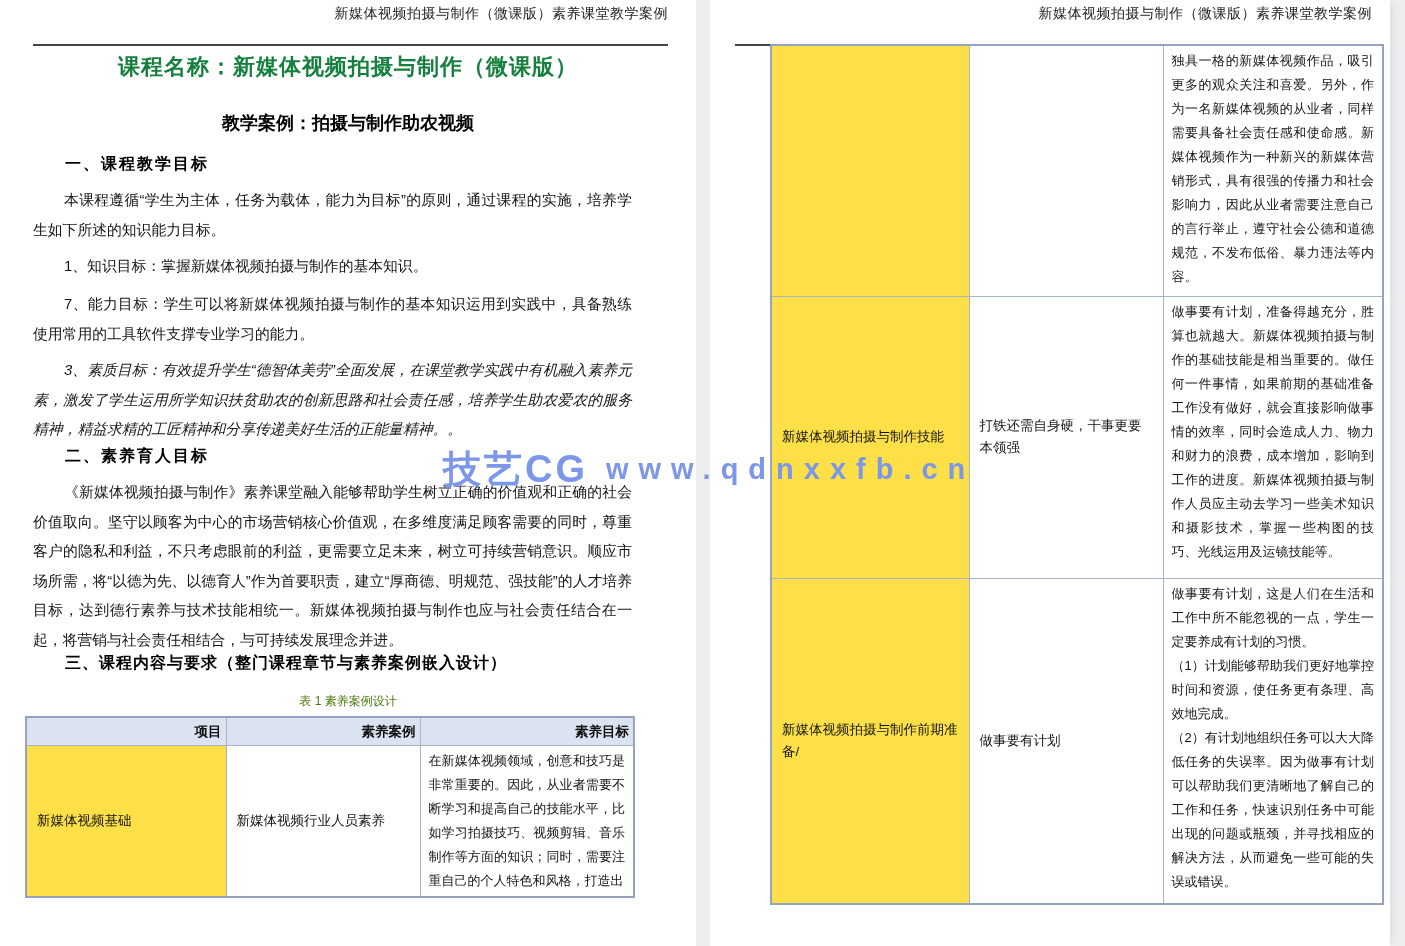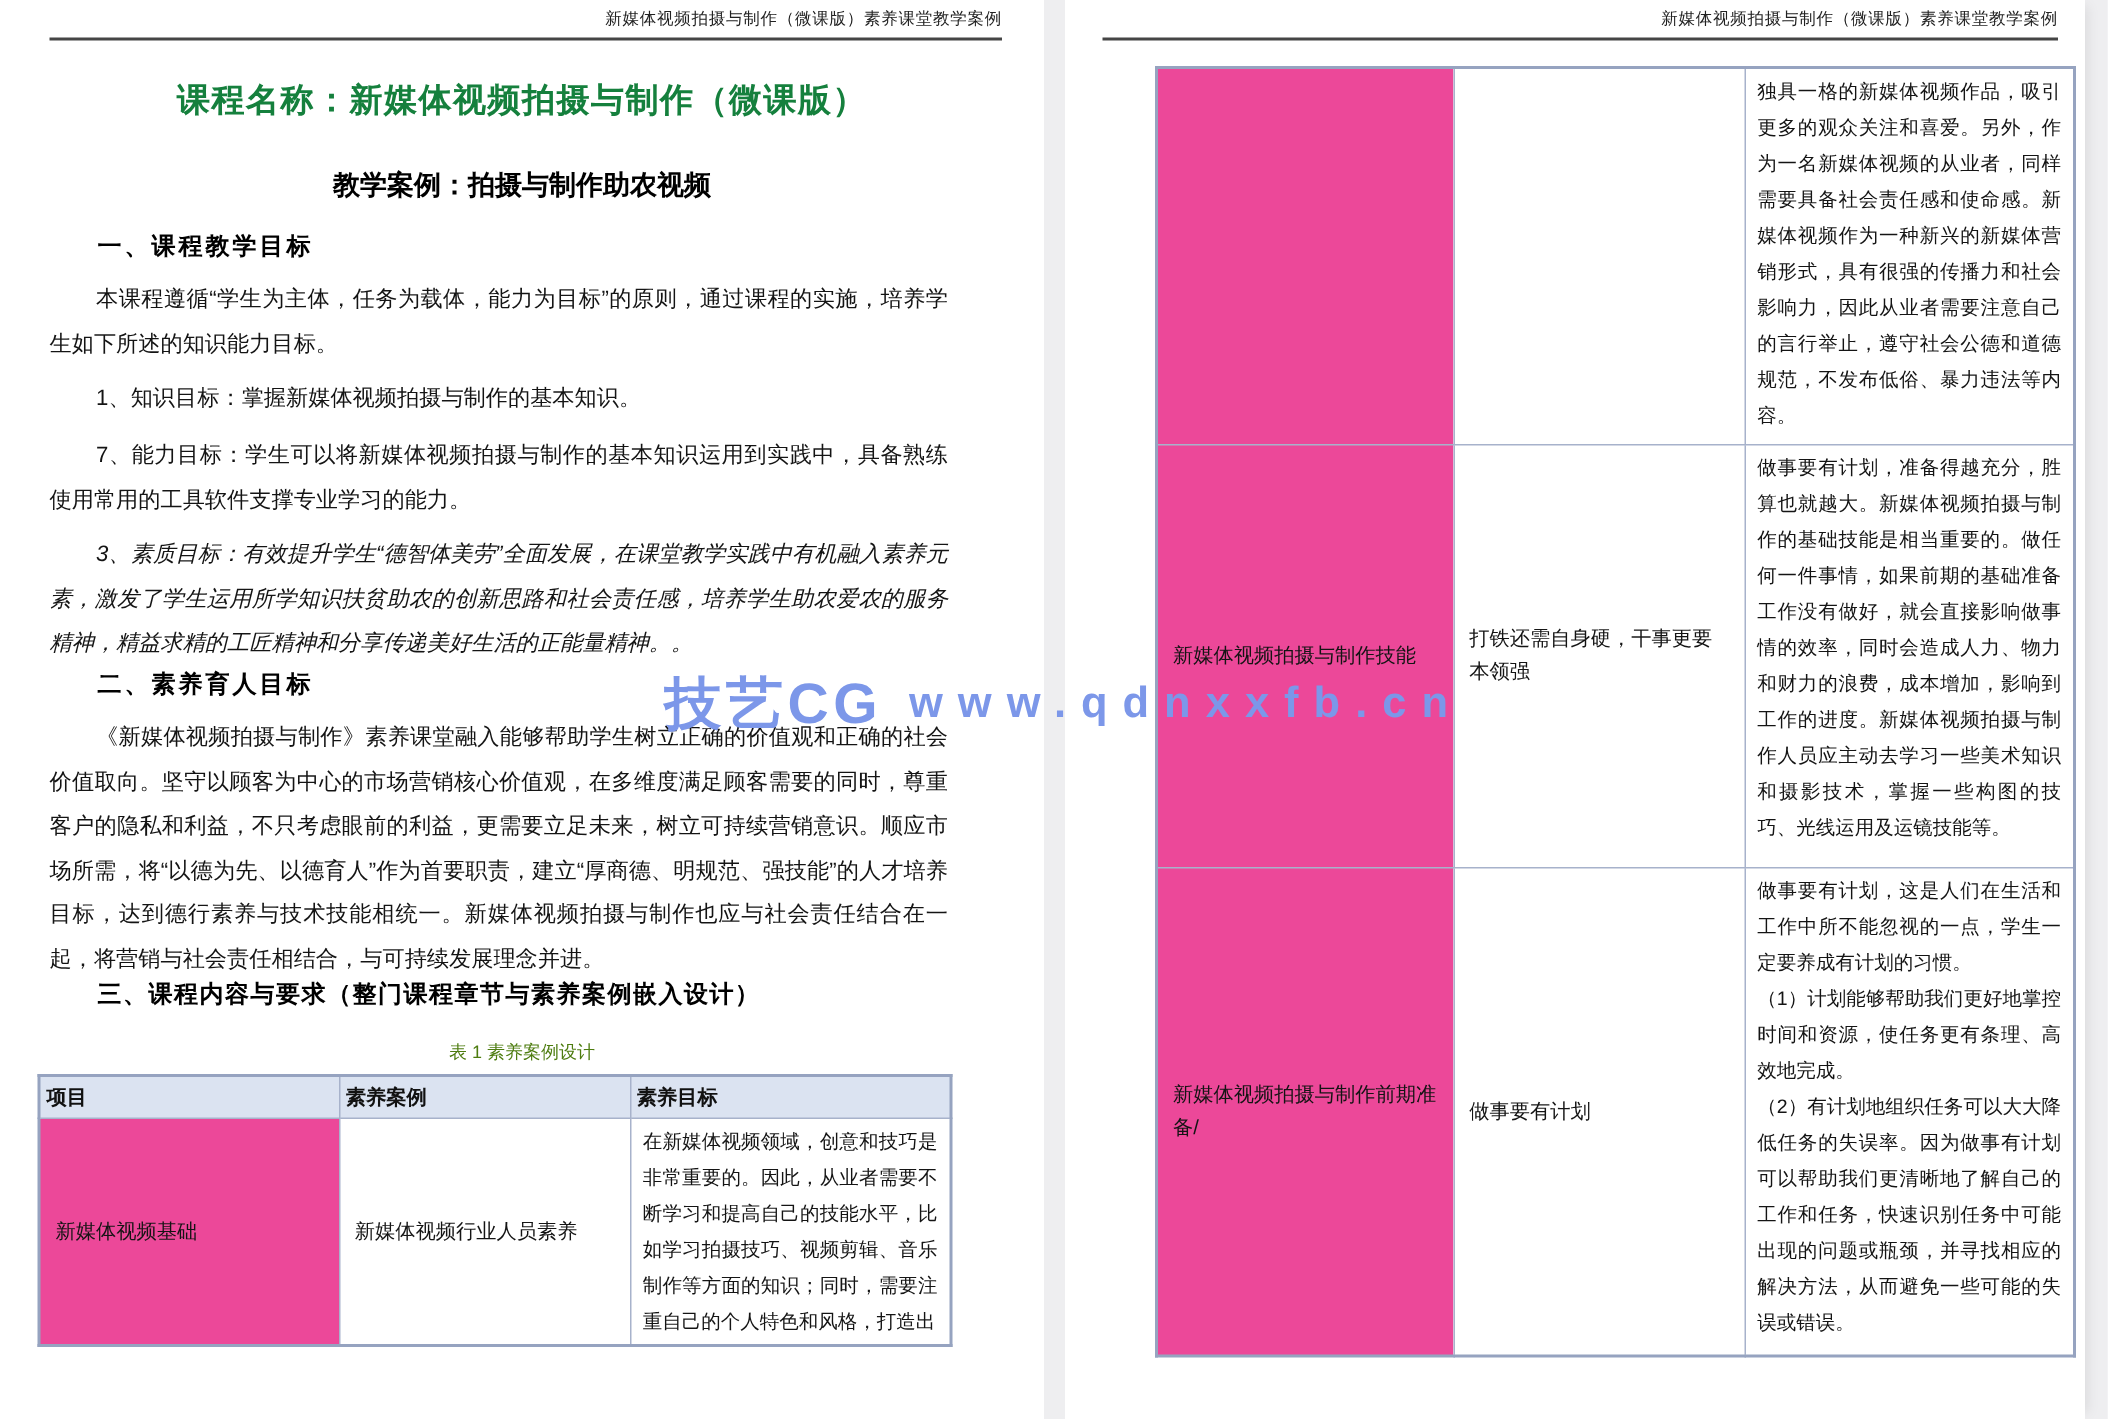--- a/index.html
+++ b/index.html
@@ -14,22 +14,22 @@
   .page{position:absolute;top:0;height:946px;background:#ffffff;}
   #page1{left:0;width:696px;}
   #page2{left:710px;width:680px;box-shadow:6px 0 8px -4px rgba(0,0,0,0.08);}
   .edge-artifact{
     position:absolute;top:0;left:8px;width:78px;height:3px;
     background:repeating-linear-gradient(90deg,#e2dcdd 0 7px,transparent 7px 11px);
   }
   .running-header{
     position:absolute;top:5px;
     text-align:right;
-    font-size:11px;letter-spacing:0.5px;color:#222;
-    padding-bottom:5px;border-bottom:2px solid #454545;
+    font-size:14px;letter-spacing:0.5px;color:#222;
+    padding-bottom:21px;border-bottom:2px solid #454545;
   }
   #page1 .running-header{left:33px;width:635px;}
   #page2 .running-header{left:25px;width:637px;}
   .doc-title{
     position:absolute;top:52px;left:0;width:100%;
     text-align:center;font-size:22px;font-weight:700;color:#15803d;letter-spacing:1px;
   }
   .doc-subtitle{
     position:absolute;top:111px;left:0;width:100%;
     text-align:center;font-size:18px;font-weight:700;color:#000;
@@ -50,24 +50,24 @@
   }
   table.doc-tbl{
     position:absolute;border-collapse:collapse;table-layout:fixed;
     border:2px solid #96a3c0;
   }
   #tbl1{top:716px;left:25px;width:608px;}
   #tbl2{top:44px;left:60px;width:612px;}
   .doc-tbl th,.doc-tbl td{border:1px solid #a7b2cb;}
   .doc-tbl th{
     background:#dbe3f1;font-size:13.5px;font-weight:700;
-    text-align:left;color:#111;height:27px;padding:0 4px;
+    text-align:right;color:#111;height:27px;padding:0 4px;
   }
   td.c-proj{
-    background:#ec4899;vertical-align:middle;
+    background:#fde047;vertical-align:middle;
     font-size:13.5px;line-height:22px;padding:4px 10px;color:#141414;
   }
   td.c-case{
     background:#ffffff;vertical-align:middle;
     font-size:13.5px;line-height:22px;padding:4px 10px;color:#141414;
   }
   td.c-goal{
     background:#ffffff;vertical-align:top;
     font-size:13px;line-height:24px;padding:3px 8px;
     text-align:justify;text-justify:inter-ideograph;word-break:break-all;color:#141414;

